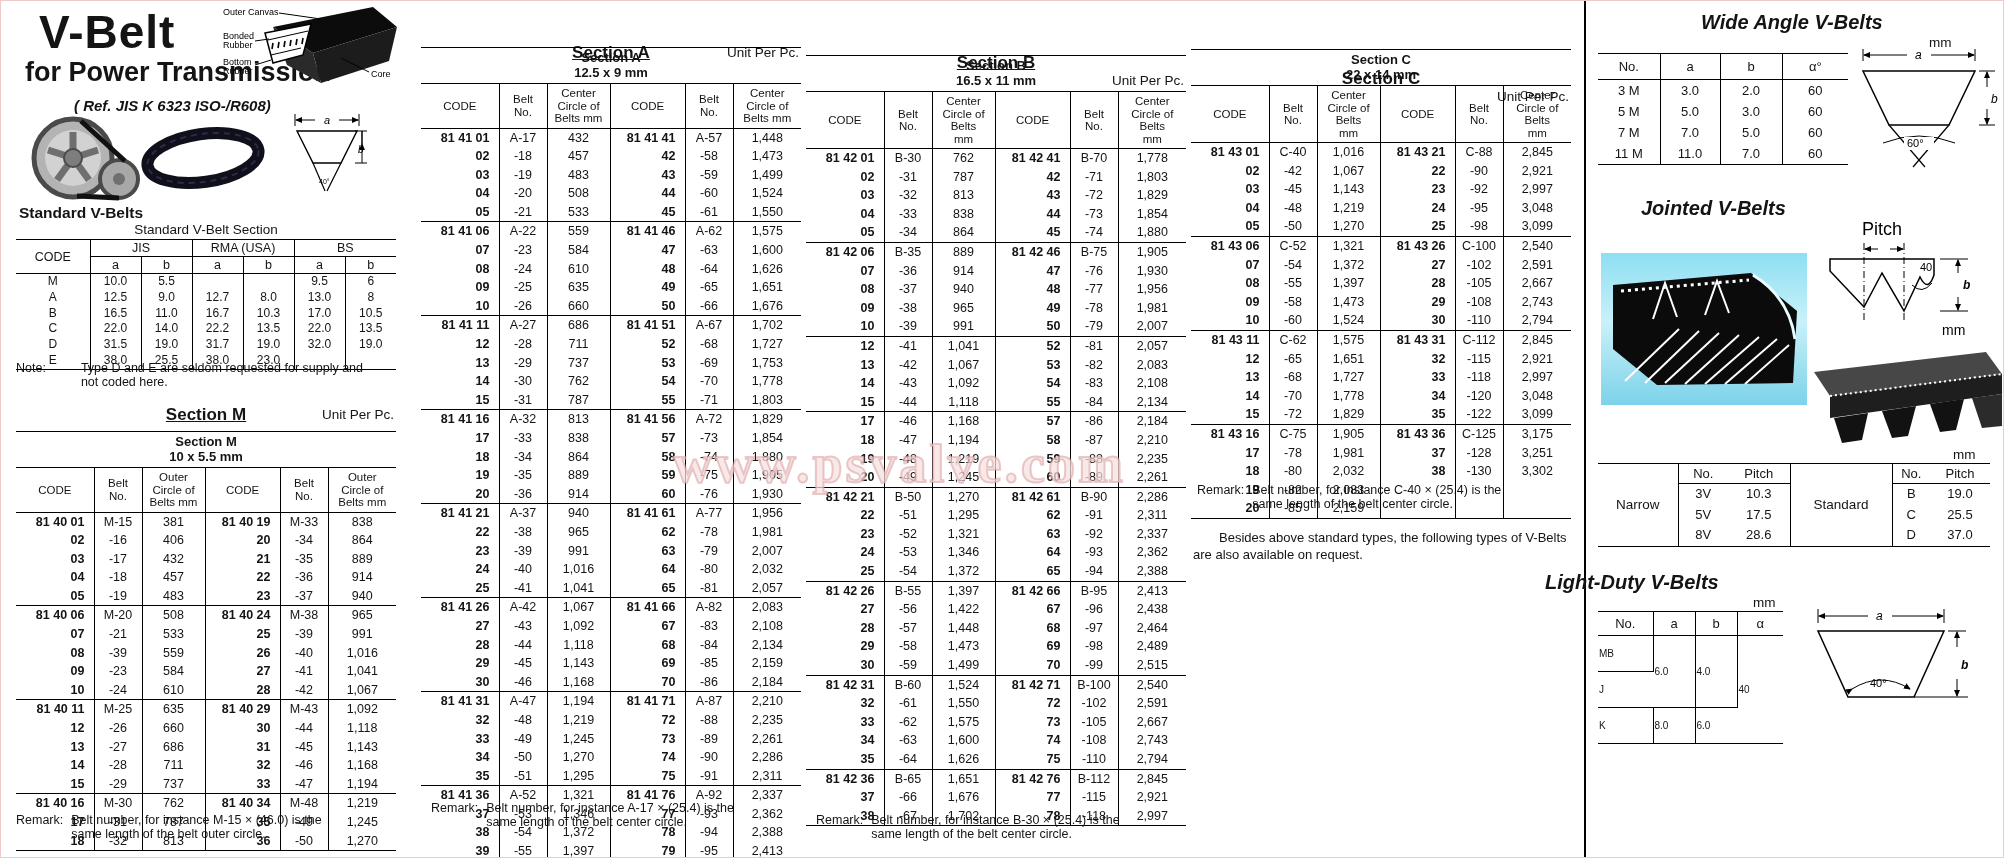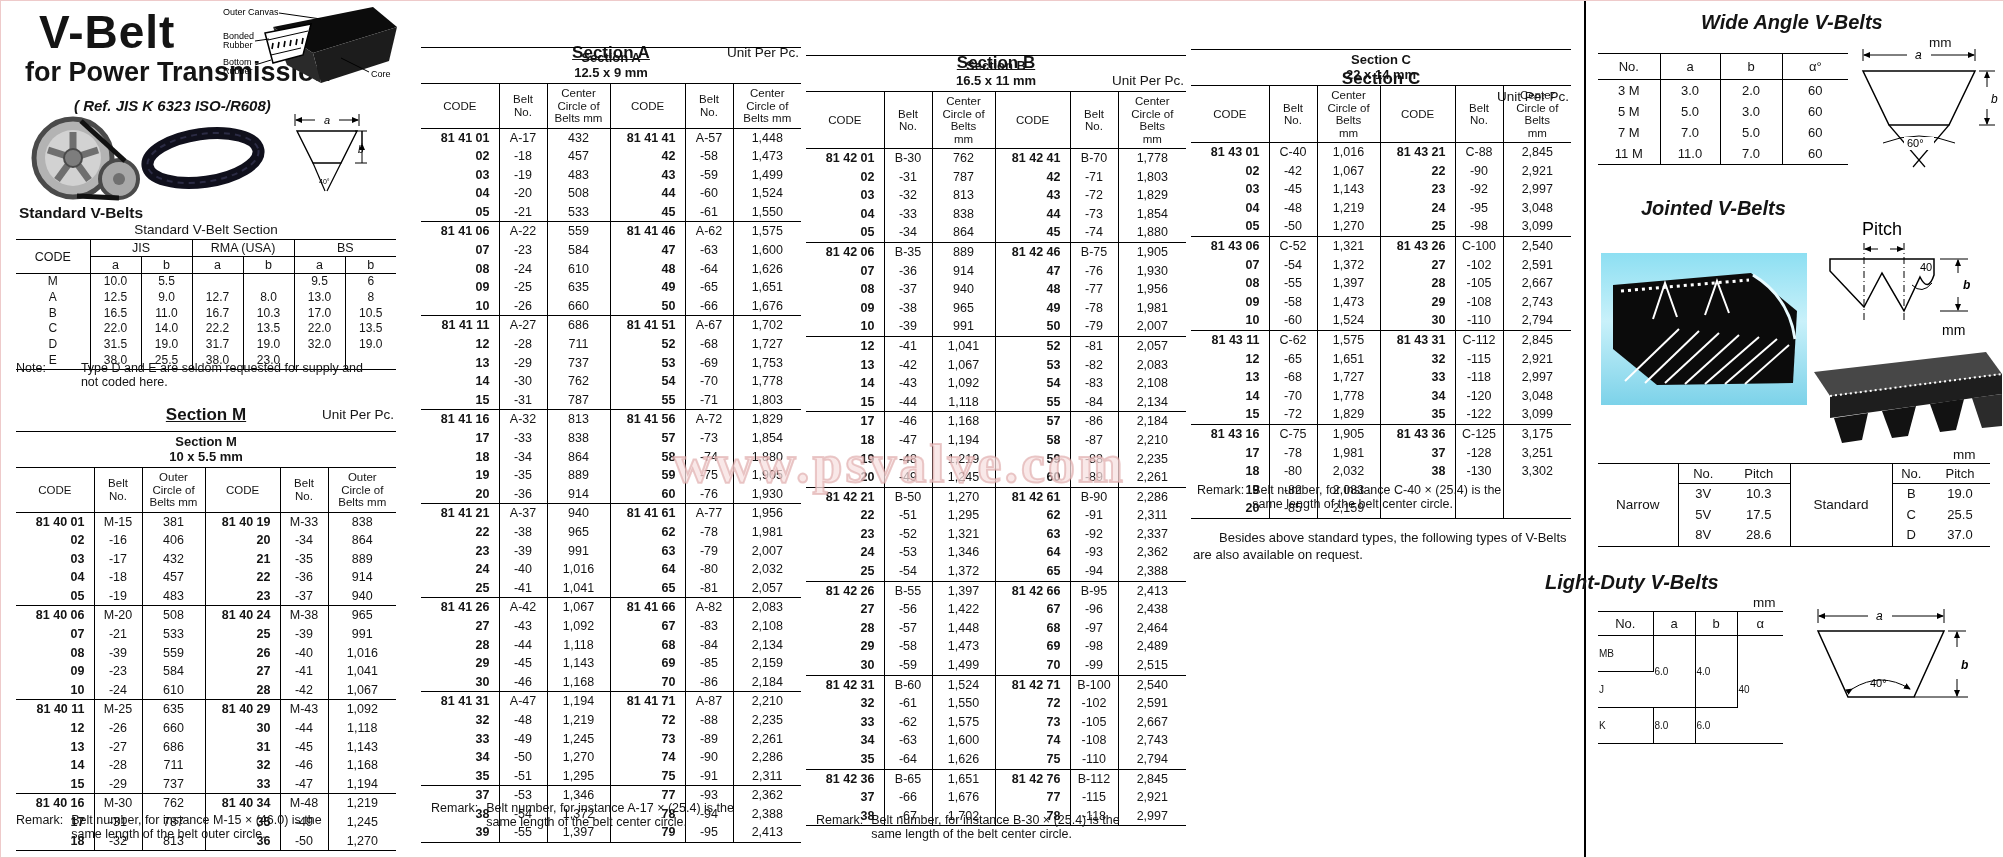--- a/index.html
+++ b/index.html
@@ -772,20 +772,28 @@
         <tr>
           <td>35</td>
           <td>-51</td>
           <td>1,295</td>
           <td>75</td>
           <td>-91</td>
           <td>2,311</td>
         </tr>
       </tbody>
     <tbody>
+        <tr>
+          <td>81 41 36</td>
+          <td>A-52</td>
+          <td>1,321</td>
+          <td>81 41 76</td>
+          <td>A-92</td>
+          <td>2,337</td>
+        </tr>
         <tr>
           <td>37</td>
           <td>-53</td>
           <td>1,346</td>
           <td>77</td>
           <td>-93</td>
           <td>2,362</td>
         </tr>
         <tr>
           <td>38</td>

